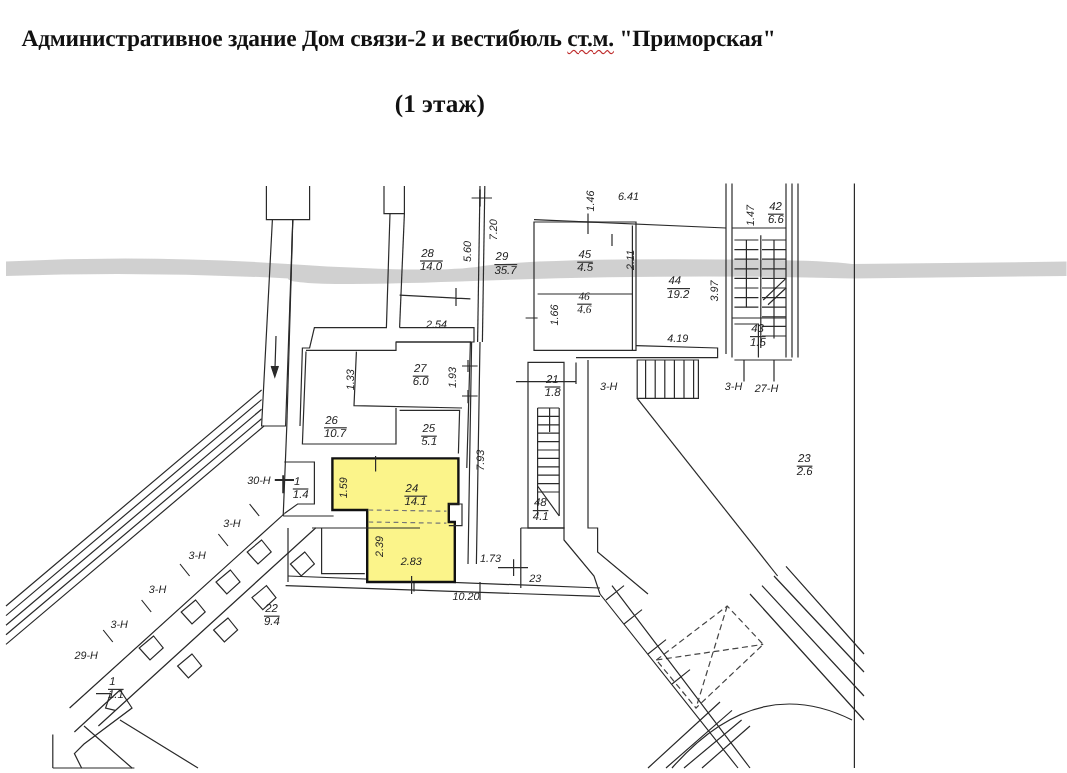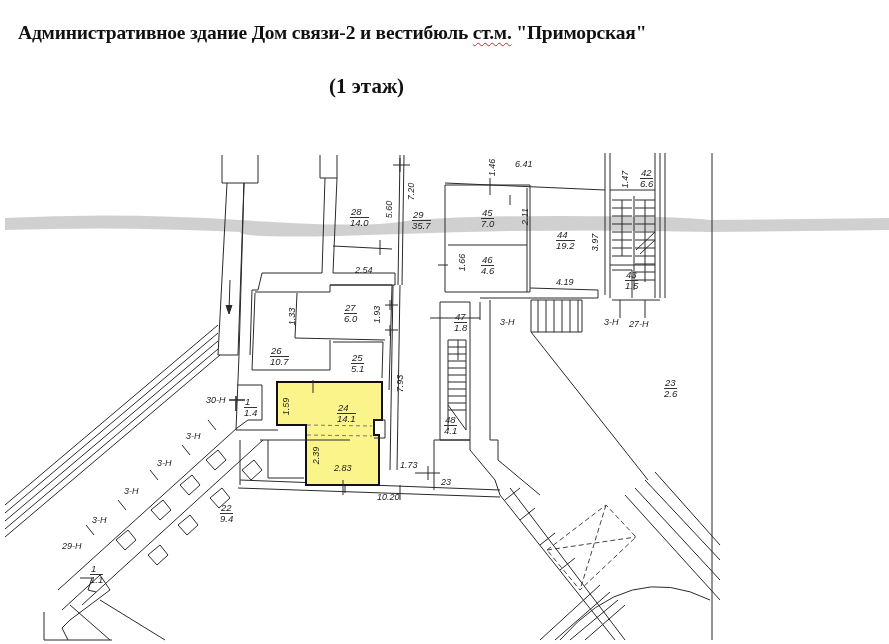--- a/index.html
+++ b/index.html
@@ -121,27 +121,27 @@
   <div class="room" style="left:350px;top:57px;">
       <span class="num">28</span>
       <span class="area">14.0</span>
     </div>
   <div class="room" style="left:412px;top:60px;">
       <span class="num">29</span>
       <span class="area">35.7</span>
     </div>
   <div class="room" style="left:481px;top:58px;">
       <span class="num">45</span>
-      <span class="area">7.0</span>
+      <span class="area">4.5</span>
     </div>
   <div class="room" style="left:556px;top:80px;">
       <span class="num">44</span>
       <span class="area">19.2</span>
     </div>
-  <div class="room" style="left:481px;top:105px;">
+  <div class="room" style="left:481px;top:93px;font-family:Liberation Serif, serif;">
       <span class="num">46</span>
       <span class="area">4.6</span>
     </div>
   <div class="room" style="left:640px;top:18px;">
       <span class="num">42</span>
       <span class="area">6.6</span>
     </div>
   <div class="room" style="left:590px;top:120px;margin-left:35px;">
       <span class="num">43</span>
       <span class="area">1.5</span>
@@ -152,21 +152,21 @@
     </div>
   <div class="room" style="left:270px;top:196px;">
       <span class="num">26</span>
       <span class="area">10.7</span>
     </div>
   <div class="room" style="left:351px;top:203px;">
       <span class="num">25</span>
       <span class="area">5.1</span>
     </div>
   <div class="room" style="left:454px;top:162px;">
-      <span class="num">47</span>
+      <span class="num">21</span>
       <span class="area">1.8</span>
     </div>
   <div class="room" style="left:444px;top:265px;">
       <span class="num">48</span>
       <span class="area">4.1</span>
     </div>
   <div class="room" style="left:664px;top:228px;">
       <span class="num">23</span>
       <span class="area">2.6</span>
     </div>

